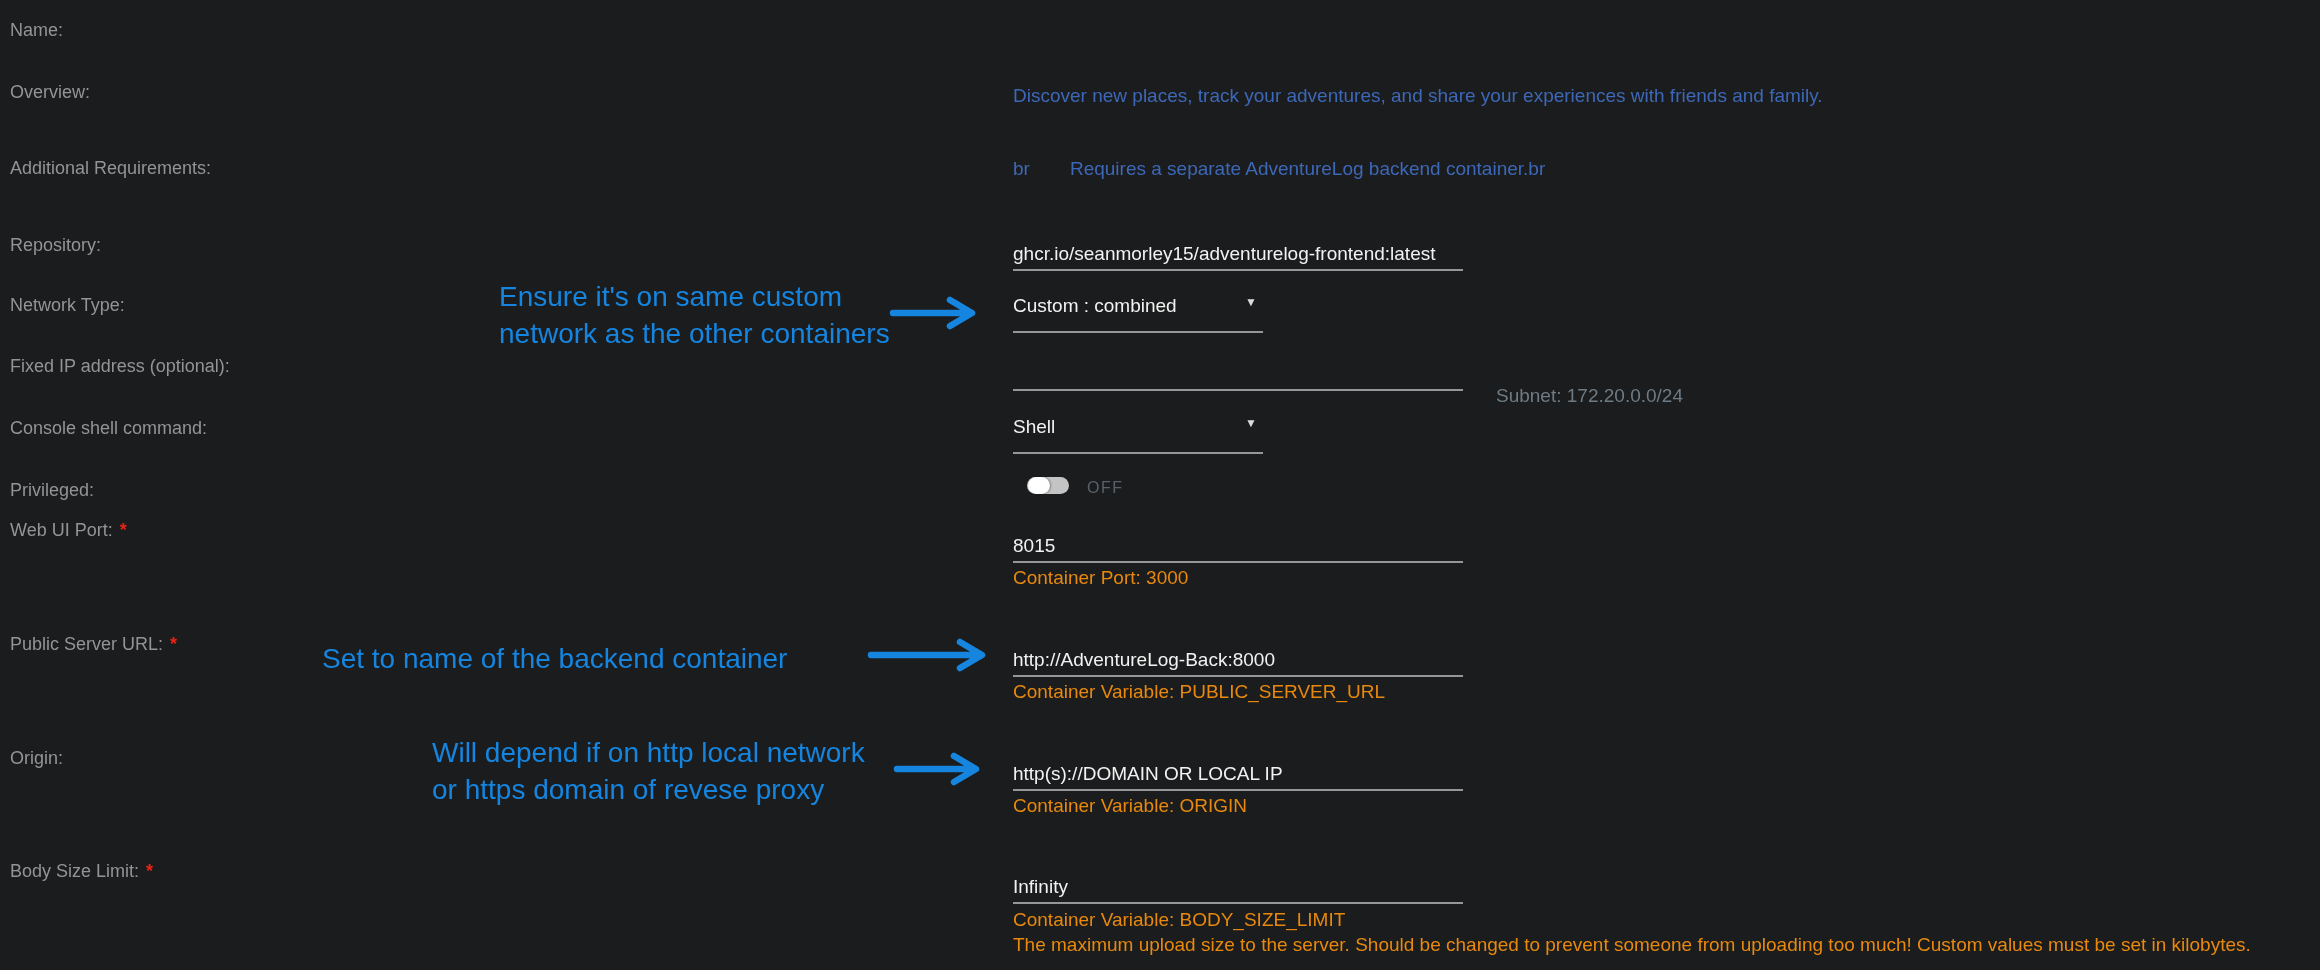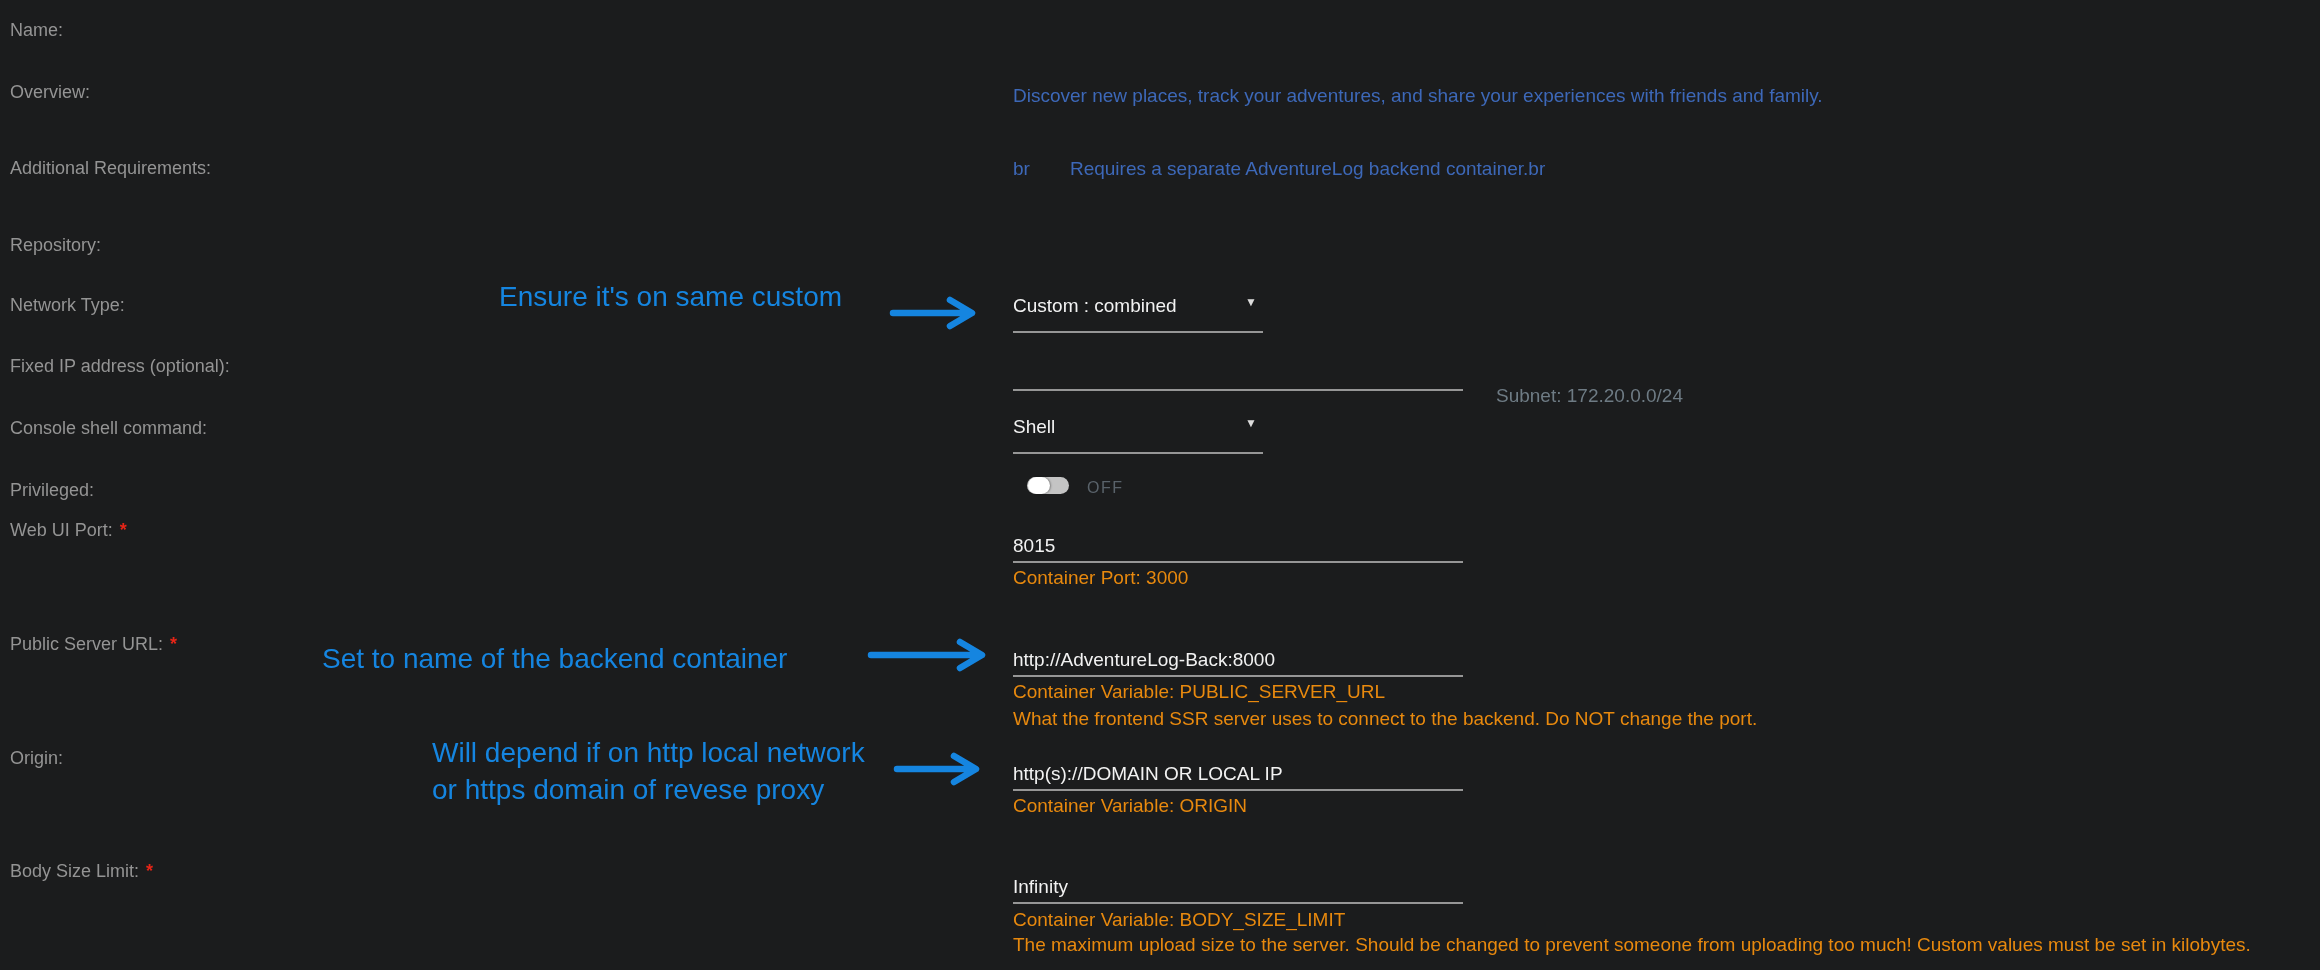--- a/index.html
+++ b/index.html
@@ -56,20 +56,23 @@
   <div class="lbl" style="top:633px"><span>Public Server URL:</span><span class="req">*</span></div>
   <div class="lbl" style="top:747px"><span>Origin:</span></div>
   <div class="lbl" style="top:860px"><span>Body Size Limit:</span><span class="req">*</span></div>
 
 
   <div class="blue" style="top:84px">Discover new places, track your adventures, and share your experiences with friends and family.</div>
   <div class="blue" style="top:157px">
     <span>br</span><span class="part2">Requires a separate AdventureLog backend container.br</span>
   </div>
 
+  <div class="field" style="top:233px">
+    <input readonly="" value="ghcr.io/seanmorley15/adventurelog-frontend:latest" style="">
+  </div>
 
   <div class="select" style="top:295px">
     <span>Custom : combined</span>
     <span class="caret">▼</span>
   </div>
 
   <div class="field" style="top:353px">
     <input readonly="" value="" style="">
   </div>
   <div class="sidenote">Subnet: 172.20.0.0/24</div>
@@ -86,35 +89,35 @@
 
   <div class="field" style="top:525px">
     <input readonly="" value="8015" style="">
   </div>
   <div class="help" style="top:566px">Container Port: 3000</div>
 
   <div class="field" style="top:639px">
     <input readonly="" value="http://AdventureLog-Back:8000" style="">
   </div>
   <div class="help" style="top:680px">Container Variable: PUBLIC_SERVER_URL</div>
-  <div class="help" style="top:707px">What the frontend SSR server uses to connect to the backend. Do NOT change the port.</div>
 
   <div class="field" style="top:753px">
     <input readonly="" value="http(s)://DOMAIN OR LOCAL IP" style="">
   </div>
   <div class="help" style="top:794px">Container Variable: ORIGIN</div>
 
   <div class="field" style="top:866px">
     <input readonly="" value="Infinity" style="">
   </div>
   <div class="help" style="top:908px">Container Variable: BODY_SIZE_LIMIT</div>
   <div class="help" style="top:933px">The maximum upload size to the server. Should be changed to prevent someone from uploading too much! Custom values must be set in kilobytes.</div>
 
   <div class="annot" style="left:499px;top:278px">
     <div>Ensure it's on same custom</div>
+    <div>network as the other containers</div>
   </div>
   <svg class="arrow" style="left:888px;top:296px" width="104" height="34" viewBox="0 0 104 34">
     <path d="M5 17 H78 M62 4 L84 17 L62 30" fill="none" stroke="var(--annotation-blue)" stroke-width="6.5" stroke-linecap="round" stroke-linejoin="round"></path>
   </svg>
 
   <div class="annot" style="left:322px;top:640px">
     <div>Set to name of the backend container</div>
   </div>
   <svg class="arrow" style="left:866px;top:638px" width="136" height="34" viewBox="0 0 136 34">
     <path d="M5 17 H110 M94 4 L116 17 L94 30" fill="none" stroke="var(--annotation-blue)" stroke-width="6.5" stroke-linecap="round" stroke-linejoin="round"></path>

